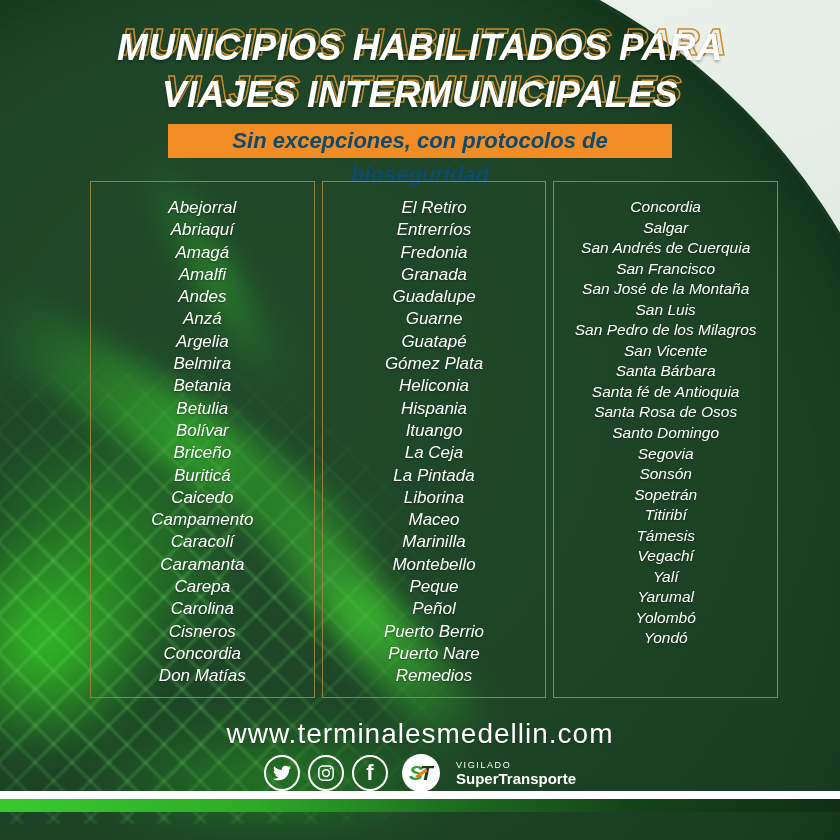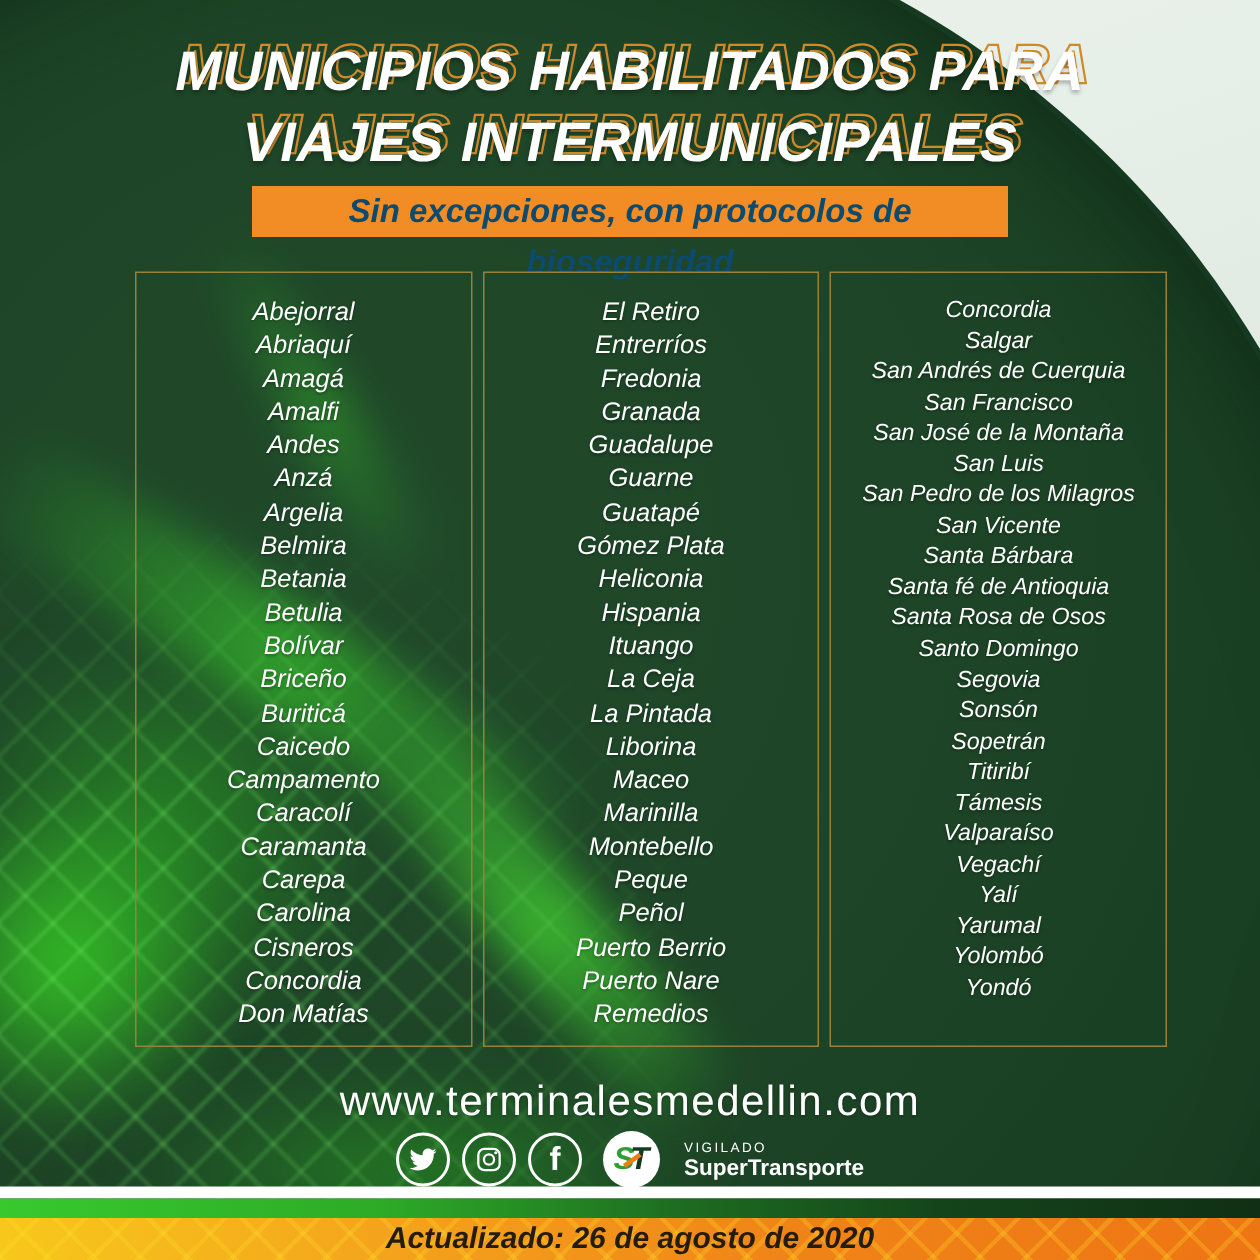--- a/index.html
+++ b/index.html
@@ -185,21 +185,20 @@
           <div class="muni">San Vicente</div>
           <div class="muni">Santa Bárbara</div>
           <div class="muni">Santa fé de Antioquia</div>
           <div class="muni">Santa Rosa de Osos</div>
           <div class="muni">Santo Domingo</div>
           <div class="muni">Segovia</div>
           <div class="muni">Sonsón</div>
           <div class="muni">Sopetrán</div>
           <div class="muni">Titiribí</div>
           <div class="muni">Támesis</div>
-          <div class="muni">Valparaíso</div>
           <div class="muni">Vegachí</div>
           <div class="muni">Yalí</div>
           <div class="muni">Yarumal</div>
           <div class="muni">Yolombó</div>
           <div class="muni">Yondó</div>
         </div>
     </div>
 
     <div class="website">www.terminalesmedellin.com</div>
 
@@ -227,17 +226,14 @@
       <div class="vigilado">
         <div class="vig-1">VIGILADO</div>
         <div class="vig-2">SuperTransporte</div>
       </div>
     </div>
 
   </div>
 
   <div class="stripe-white"></div>
   <div class="stripe-green"></div>
-  <div class="bottom-bar">
-    <div class="label">Actualizado: 26 de agosto de 2020</div>
-  </div>
 
 </div>
 
 </body></html>

